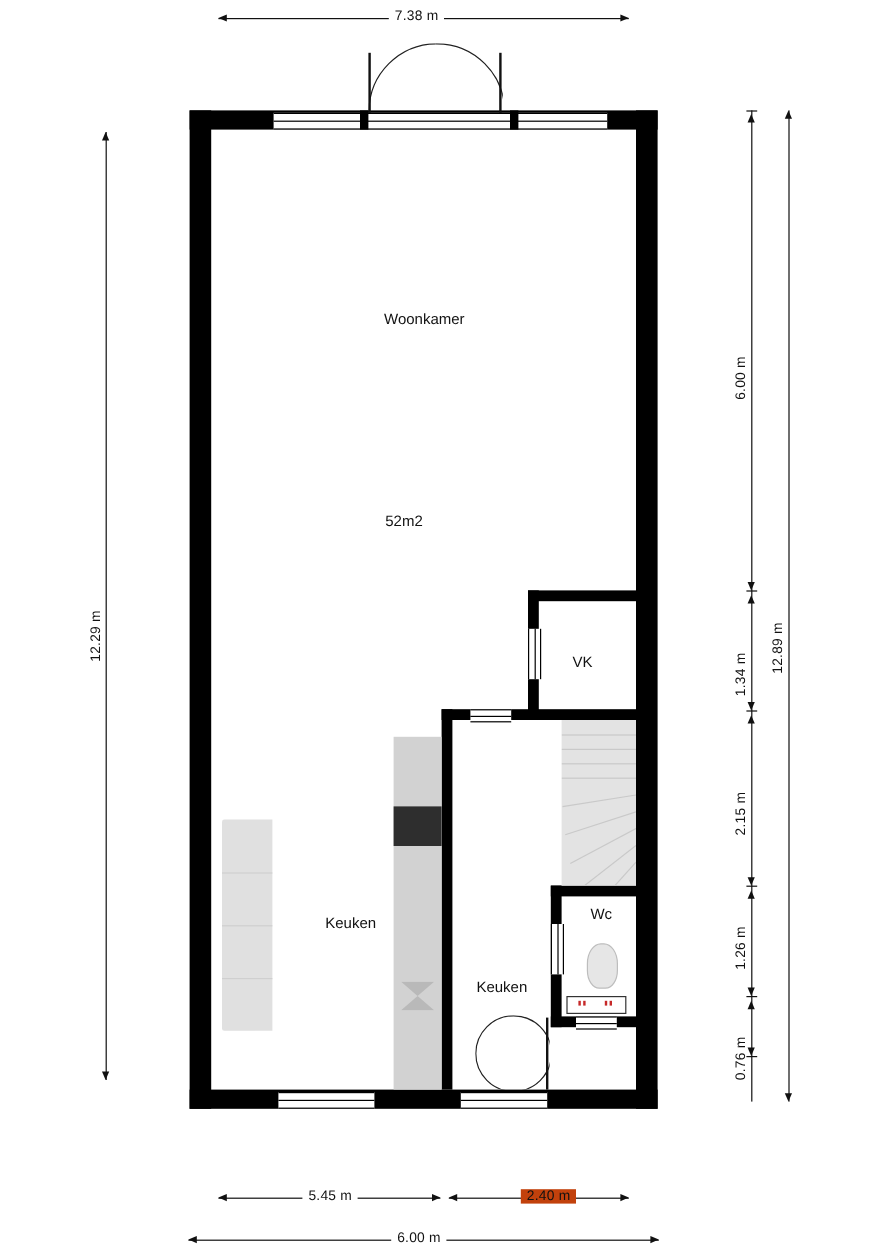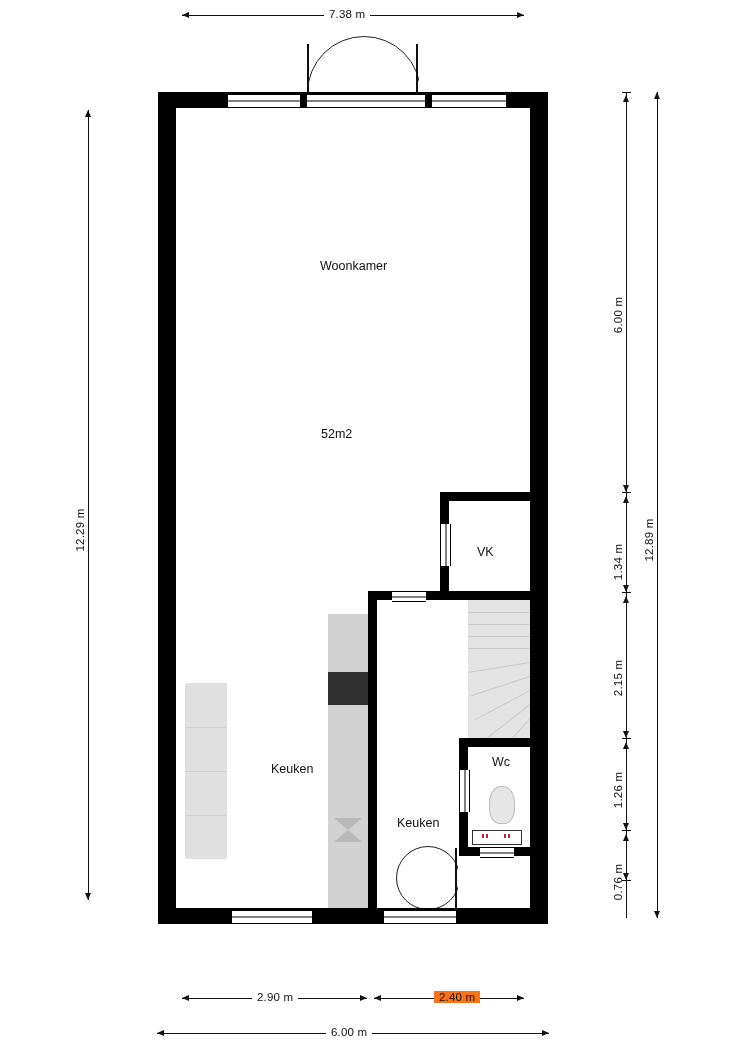--- a/index.html
+++ b/index.html
@@ -115,26 +115,26 @@
 
   <div class="dim-label vert" style="left:624px;top:315px;transform:rotate(-90deg) translate(-50%,-100%);">6.00 m</div>
   <div class="dim-label vert" style="left:624px;top:562px;transform:rotate(-90deg) translate(-50%,-100%);">1.34 m</div>
   <div class="dim-label vert" style="left:624px;top:678px;transform:rotate(-90deg) translate(-50%,-100%);">2.15 m</div>
   <div class="dim-label vert" style="left:624px;top:790px;transform:rotate(-90deg) translate(-50%,-100%);">1.26 m</div>
   <div class="dim-label vert" style="left:624px;top:882px;transform:rotate(-90deg) translate(-50%,-100%);">0.76 m</div>
 
   <div class="dline-h" style="left:182px;top:998px;width:185px;"></div>
   <div class="arr arr-l" style="left:182px;top:994.5px;"></div>
   <div class="arr arr-r" style="left:360px;top:994.5px;"></div>
-  <div class="dim-label" style="left:252px;top:991px;background:#fff;padding:0 5px;">2.90 m</div>
+  <div class="dim-label" style="left:252px;top:991px;background:#fff;padding:0 5px;">5.45 m</div>
 
   <div class="dline-h" style="left:374px;top:998px;width:150px;"></div>
   <div class="arr arr-l" style="left:374px;top:994.5px;"></div>
   <div class="arr arr-r" style="left:517px;top:994.5px;"></div>
-  <div class="dim-label" style="left:434px;top:991px;background:#f97316;padding:0 5px;">2.40 m</div>
+  <div class="dim-label" style="left:434px;top:991px;background:#c2410c;padding:0 5px;">2.40 m</div>
 
   <div class="dline-h" style="left:157px;top:1033px;width:392px;"></div>
   <div class="arr arr-l" style="left:157px;top:1029.5px;"></div>
   <div class="arr arr-r" style="left:542px;top:1029.5px;"></div>
   <div class="dim-label" style="left:326px;top:1026px;background:#fff;padding:0 5px;">6.00 m</div>
 
   <div class="room" style="left:176px;top:108px;width:354px;height:800px;"></div>
 
   <div class="wall" style="left:158px;top:92px;width:18px;height:832px;"></div>
   <div class="wall" style="left:530px;top:92px;width:18px;height:832px;"></div>

